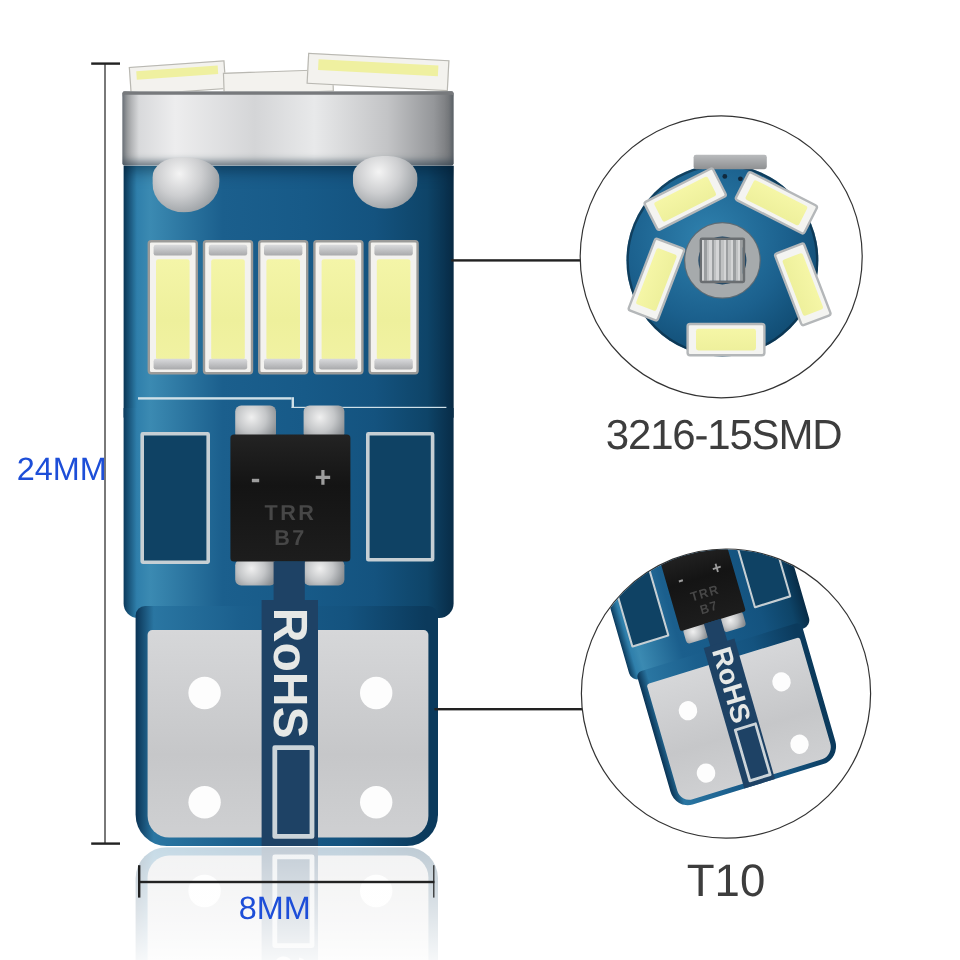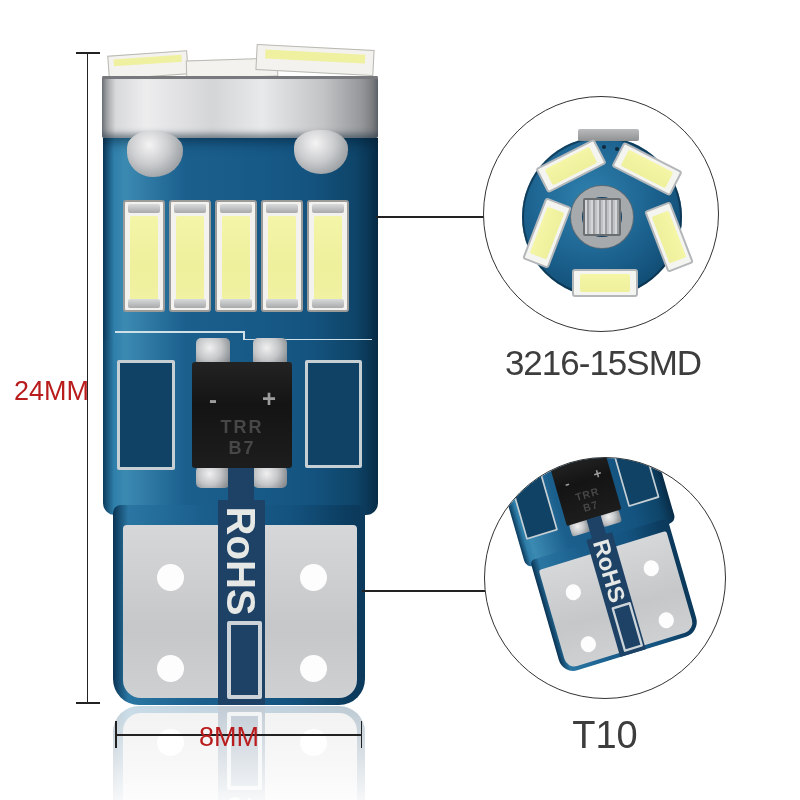--- a/index.html
+++ b/index.html
@@ -2,21 +2,21 @@
 <html><head>
 <meta charset="utf-8">
 <style>
   html,body{margin:0;padding:0;background:#fff;}
   #stage{position:relative;width:800px;height:800px;background:#ffffff;overflow:hidden;
          font-family:"Liberation Sans", sans-serif;}
   #stage *{position:absolute;box-sizing:border-box;}
 
   
   .ink{background:#222;}
-  .dim-label{color:#b91c1c;font-size:27px;line-height:1;letter-spacing:0;text-align:center;}
+  .dim-label{color:#1d4ed8;font-size:27px;line-height:1;letter-spacing:0;text-align:center;}
   .caption{color:#3d3d3d;text-align:center;letter-spacing:-1px;line-height:1;}
 
   
   .chrome{background:linear-gradient(90deg,#85878a 0%,#d8d9db 5%,#ededee 16%,#d4d5d7 40%,
            #e8e9ea 58%,#c3c4c6 80%,#95979a 94%,#6f7174 100%);
           box-shadow:inset 0 3px 0 #77797c, inset 0 -4px 6px rgba(30,50,65,.55);}
 
   
   .pcbblue{background:linear-gradient(90deg,#0b3a5c 0%,#2f7fab 4%,#3b8ab2 8%,#1b5f8d 30%,
            #175a88 55%,#14537f 76%,#0e4468 92%,#082c47 100%);}
@@ -167,21 +167,21 @@
   </div>
 
   <div class="ink" style="left:86.5px;top:53px;width:1.5px;height:650px;"></div>
   <div class="ink" style="left:76px;top:52px;width:24px;height:1.5px;"></div>
   <div class="ink" style="left:76px;top:702px;width:24px;height:1.5px;"></div>
   <div class="dim-label" style="left:14px;top:378px;width:66px;">24MM</div>
 
   <div class="ink" style="left:115px;top:734px;width:247px;height:1.5px;"></div>
   <div class="ink" style="left:115px;top:721px;width:1.5px;height:27px;"></div>
   <div class="ink" style="left:360.5px;top:721px;width:1.5px;height:27px;"></div>
-  <div class="dim-label" style="left:179px;top:724px;width:100px;">8MM</div>
+  <div class="dim-label" style="left:179px;top:744px;width:100px;">8MM</div>
 
   <div class="ink" style="left:376px;top:216px;width:108px;height:1.5px;"></div>
   <div class="ink" style="left:362px;top:590px;width:124px;height:1.5px;"></div>
 
   <div class="circle" style="left:483px;top:96px;width:236px;height:236px;">
     <div class="clip">
       <div style="left:38px;top:40px;width:160px;height:160px;border-radius:50%;
                   background:radial-gradient(circle at 42% 38%,#2f81ae,#1b608d 50%,#114d74 75%,#0b3a5c 100%);
                   box-shadow:inset 0 0 0 2px rgba(8,40,62,.6);"></div>
       <div style="left:94px;top:32px;width:61px;height:12px;border-radius:2px;

